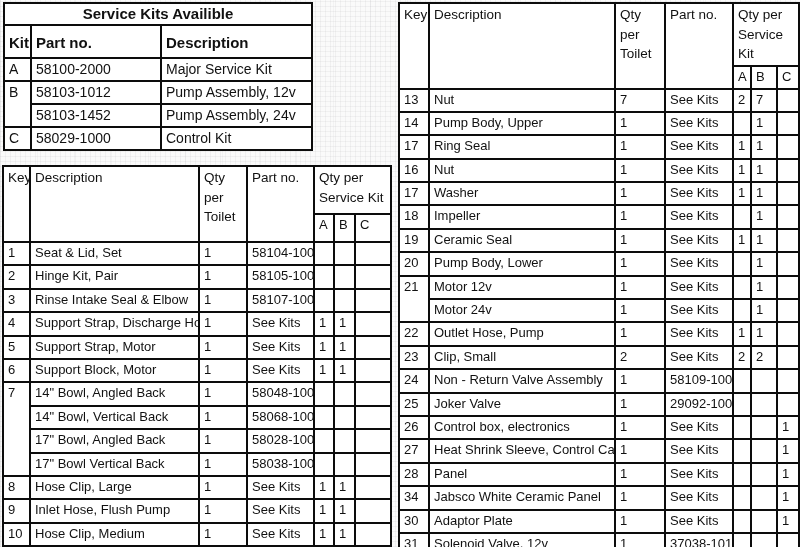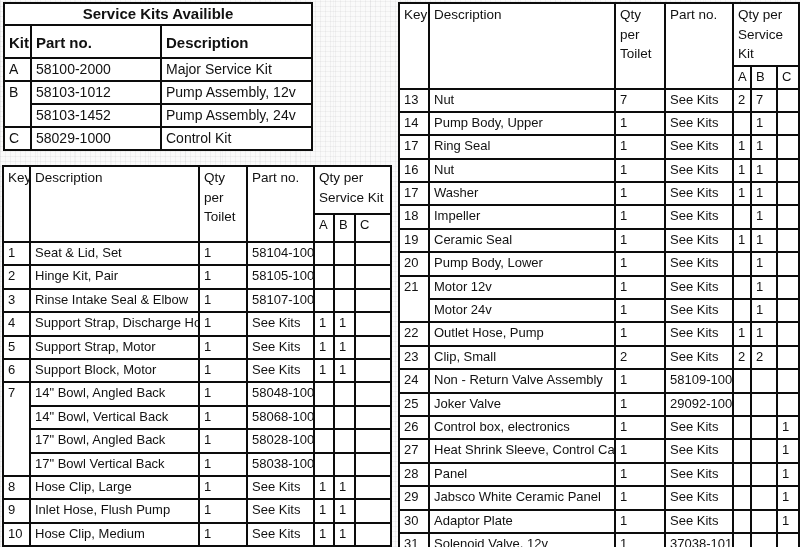--- a/index.html
+++ b/index.html
@@ -407,21 +407,21 @@
         <tr>
           <td>28</td>
           <td>Panel</td>
           <td>1</td>
           <td>See Kits</td>
           <td></td>
           <td></td>
           <td>1</td>
         </tr>
         <tr>
-          <td>29</td>
+          <td>34</td>
           <td>Jabsco White Ceramic Panel</td>
           <td>1</td>
           <td>See Kits</td>
           <td></td>
           <td></td>
           <td>1</td>
         </tr>
         <tr>
           <td>30</td>
           <td>Adaptor Plate</td>

